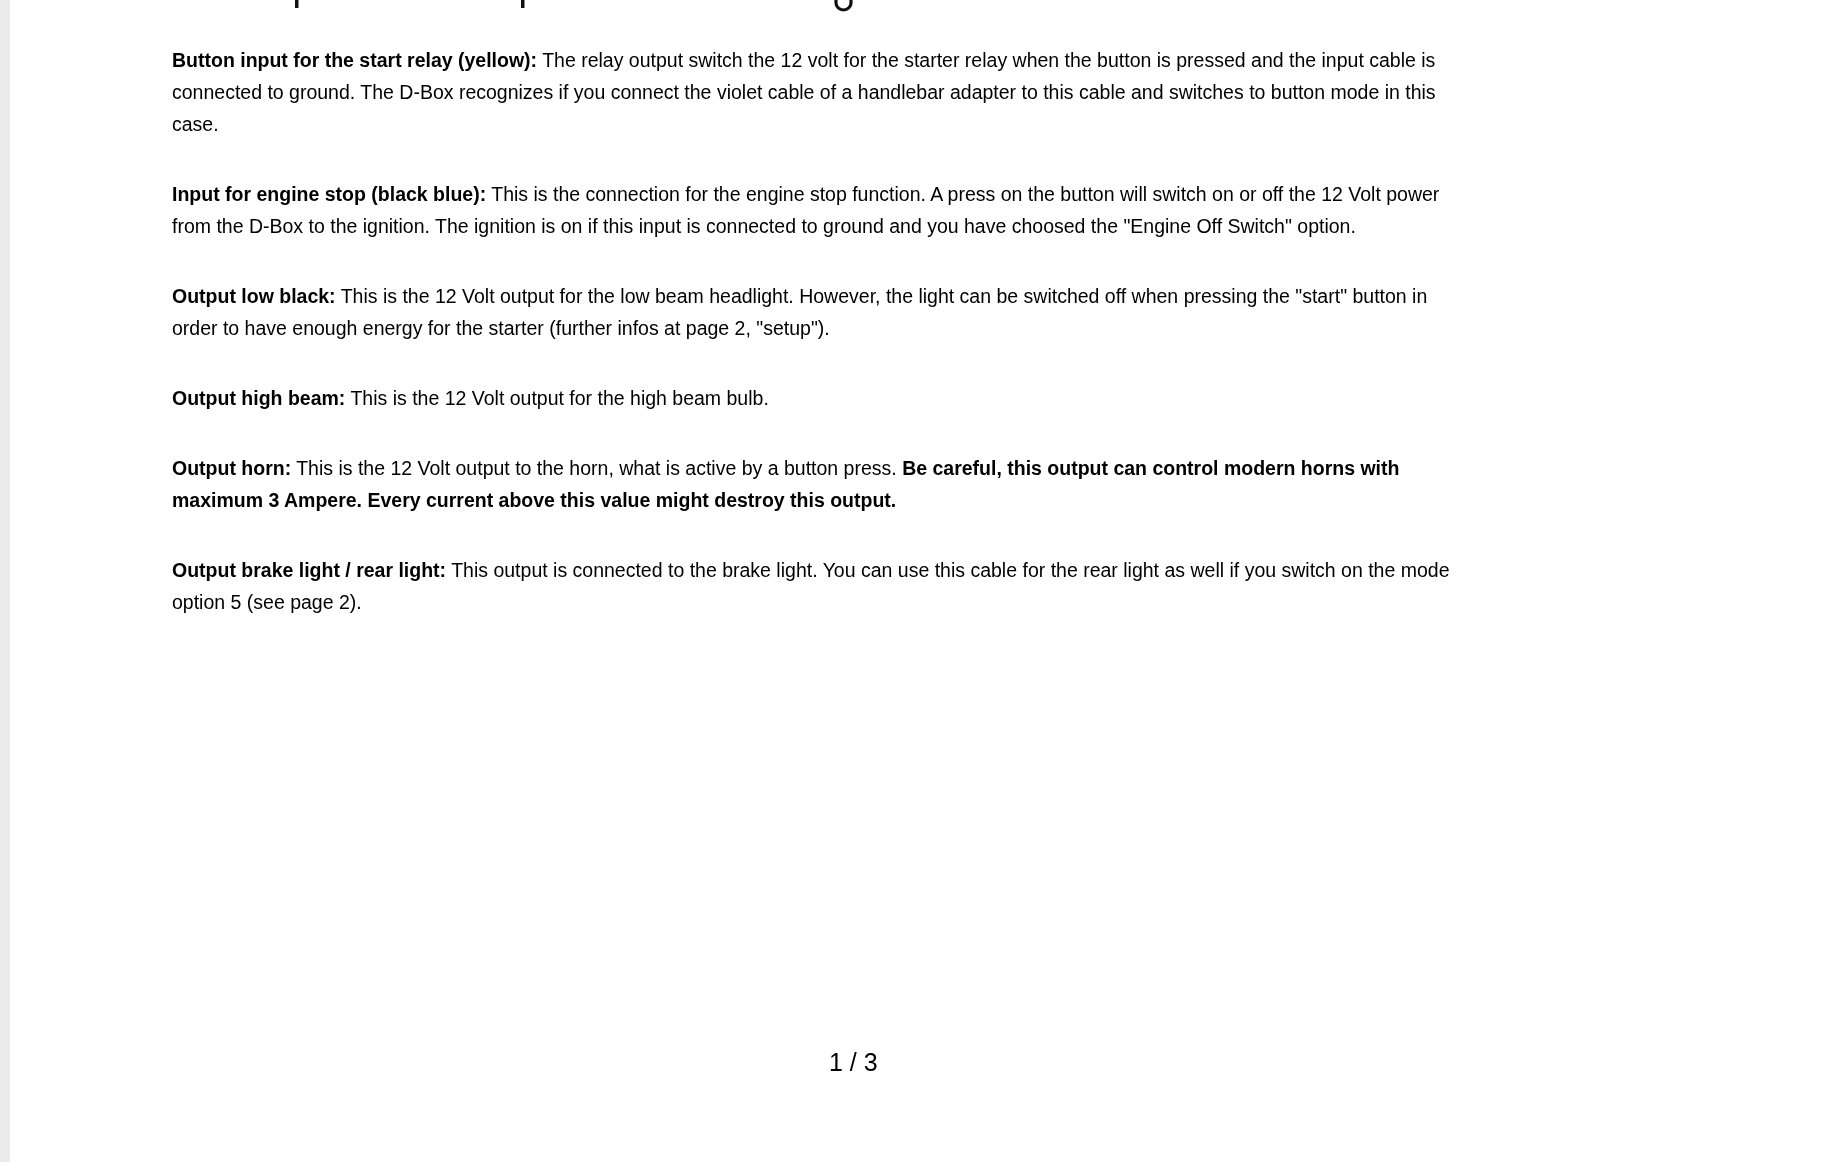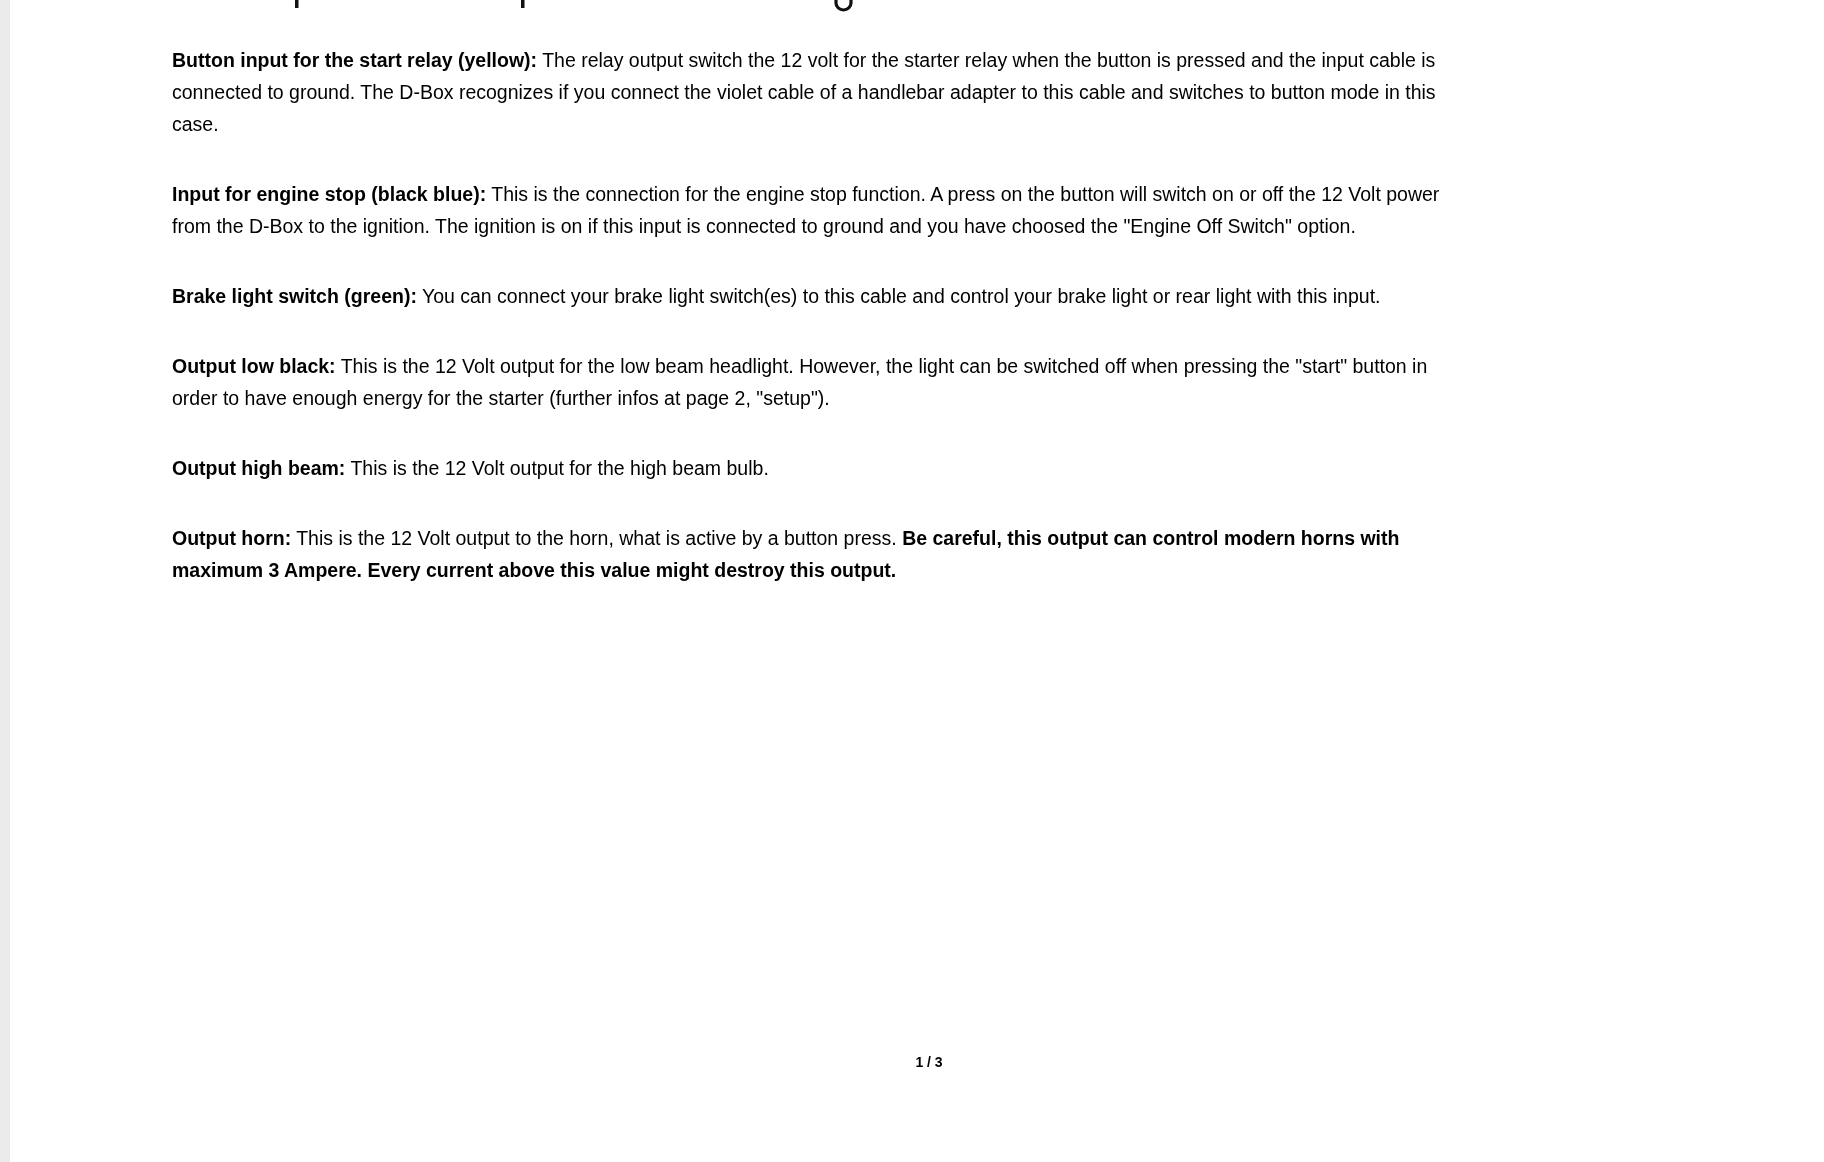--- a/index.html
+++ b/index.html
@@ -44,41 +44,39 @@
     padding: 0;
   }
   .para strong {
     font-weight: bold;
   }
   .page-footer {
     position: absolute;
     left: 829px;
     top: 1046px;
     width: 200px;
-    text-align: center;
-    font-size: 14px;
+    font-size: 25px;
     line-height: 32px;
-    font-weight: bold;
   }
 </style>
 </head>
 <body>
 
 <div class="viewer-gutter"></div>
 
 <svg class="clipped-fragments" width="1824" height="12" viewBox="0 0 1824 12" xmlns="http://www.w3.org/2000/svg">
   <rect x="295" y="0" width="3.5" height="8" fill="#111111"></rect>
   <rect x="521" y="0" width="3.5" height="8" fill="#111111"></rect>
   <path d="M 836 0 L 836 3 A 7.5 7 0 0 0 851 3 L 851 0" fill="none" stroke="#111111" stroke-width="3.2"></path>
 </svg>
 
 <div class="doc-content">
   <div>
       <p class="para"><strong>Button input for the start relay (yellow):</strong><span> The relay output switch the 12 volt for the starter relay when the button is pressed and the input cable is connected to ground. The D-Box recognizes if you connect the violet cable of a handlebar adapter to this cable and switches to button mode in this case.</span></p>
       <p class="para"><strong>Input for engine stop (black blue):</strong><span> This is the connection for the engine stop function. A press on the button will switch on or off the 12 Volt power from the D-Box to the ignition. The ignition is on if this input is connected to ground and you have choosed the "Engine Off Switch" option.</span></p>
-      <p class="para"><strong>Brake light switch (green):</strong><span> You can connect your brake light switch(es) to this cable and control your brake light or rear light with this input.</span></p>
       <p class="para"><strong>Output low black:</strong><span> This is the 12 Volt output for the low beam headlight. However, the light can be switched off when pressing the "start" button in order to have enough energy for the starter (further infos at page 2, "setup").</span></p>
       <p class="para"><strong>Output high beam:</strong><span> This is the 12 Volt output for the high beam bulb.</span></p>
       <p class="para"><strong>Output horn:</strong><span> This is the 12 Volt output to the horn, what is active by a button press. </span><strong>Be careful, this output can control modern horns with maximum 3 Ampere. Every current above this value might destroy this output.</strong></p>
+      <p class="para"><strong>Output brake light / rear light:</strong><span> This output is connected to the brake light. You can use this cable for the rear light as well if you switch on the mode option 5 (see page 2).</span></p>
     </div>
 </div>
 
 <div class="page-footer">1 / 3</div>
 
 </body></html>

